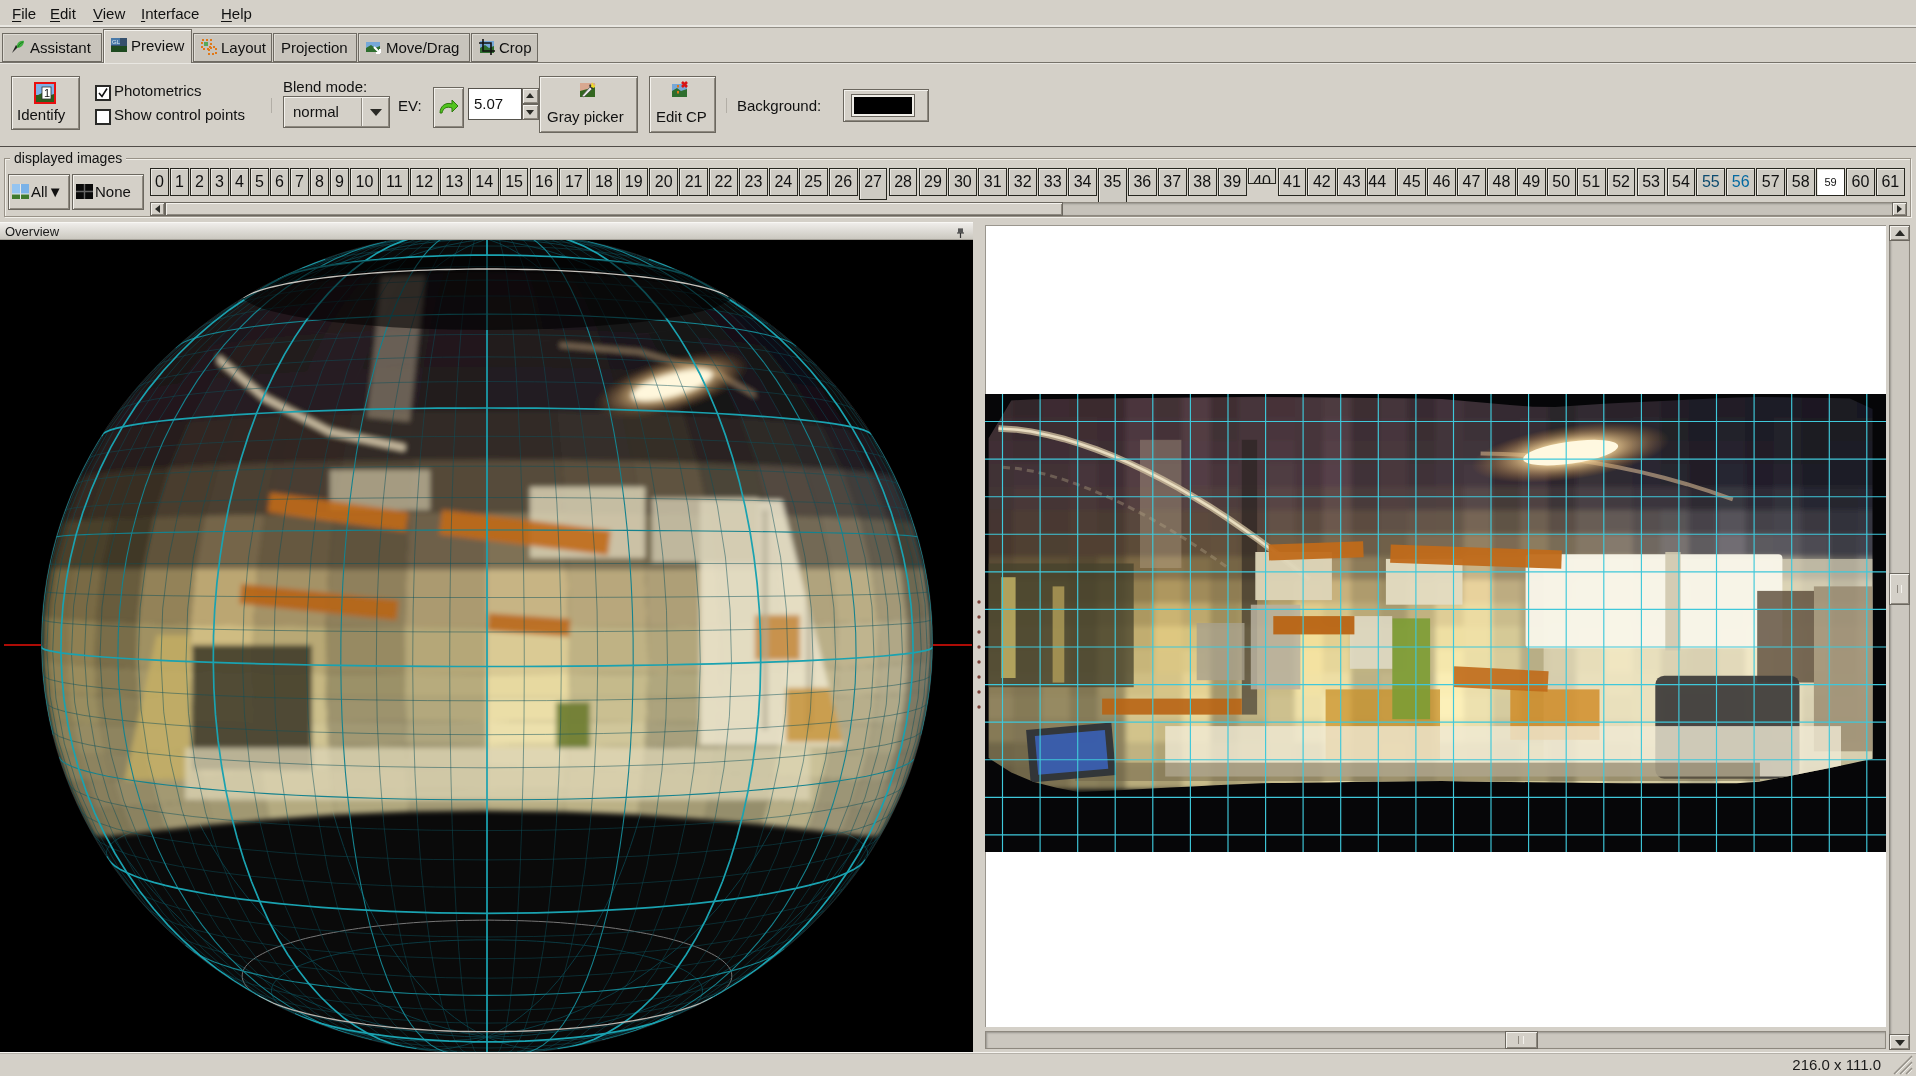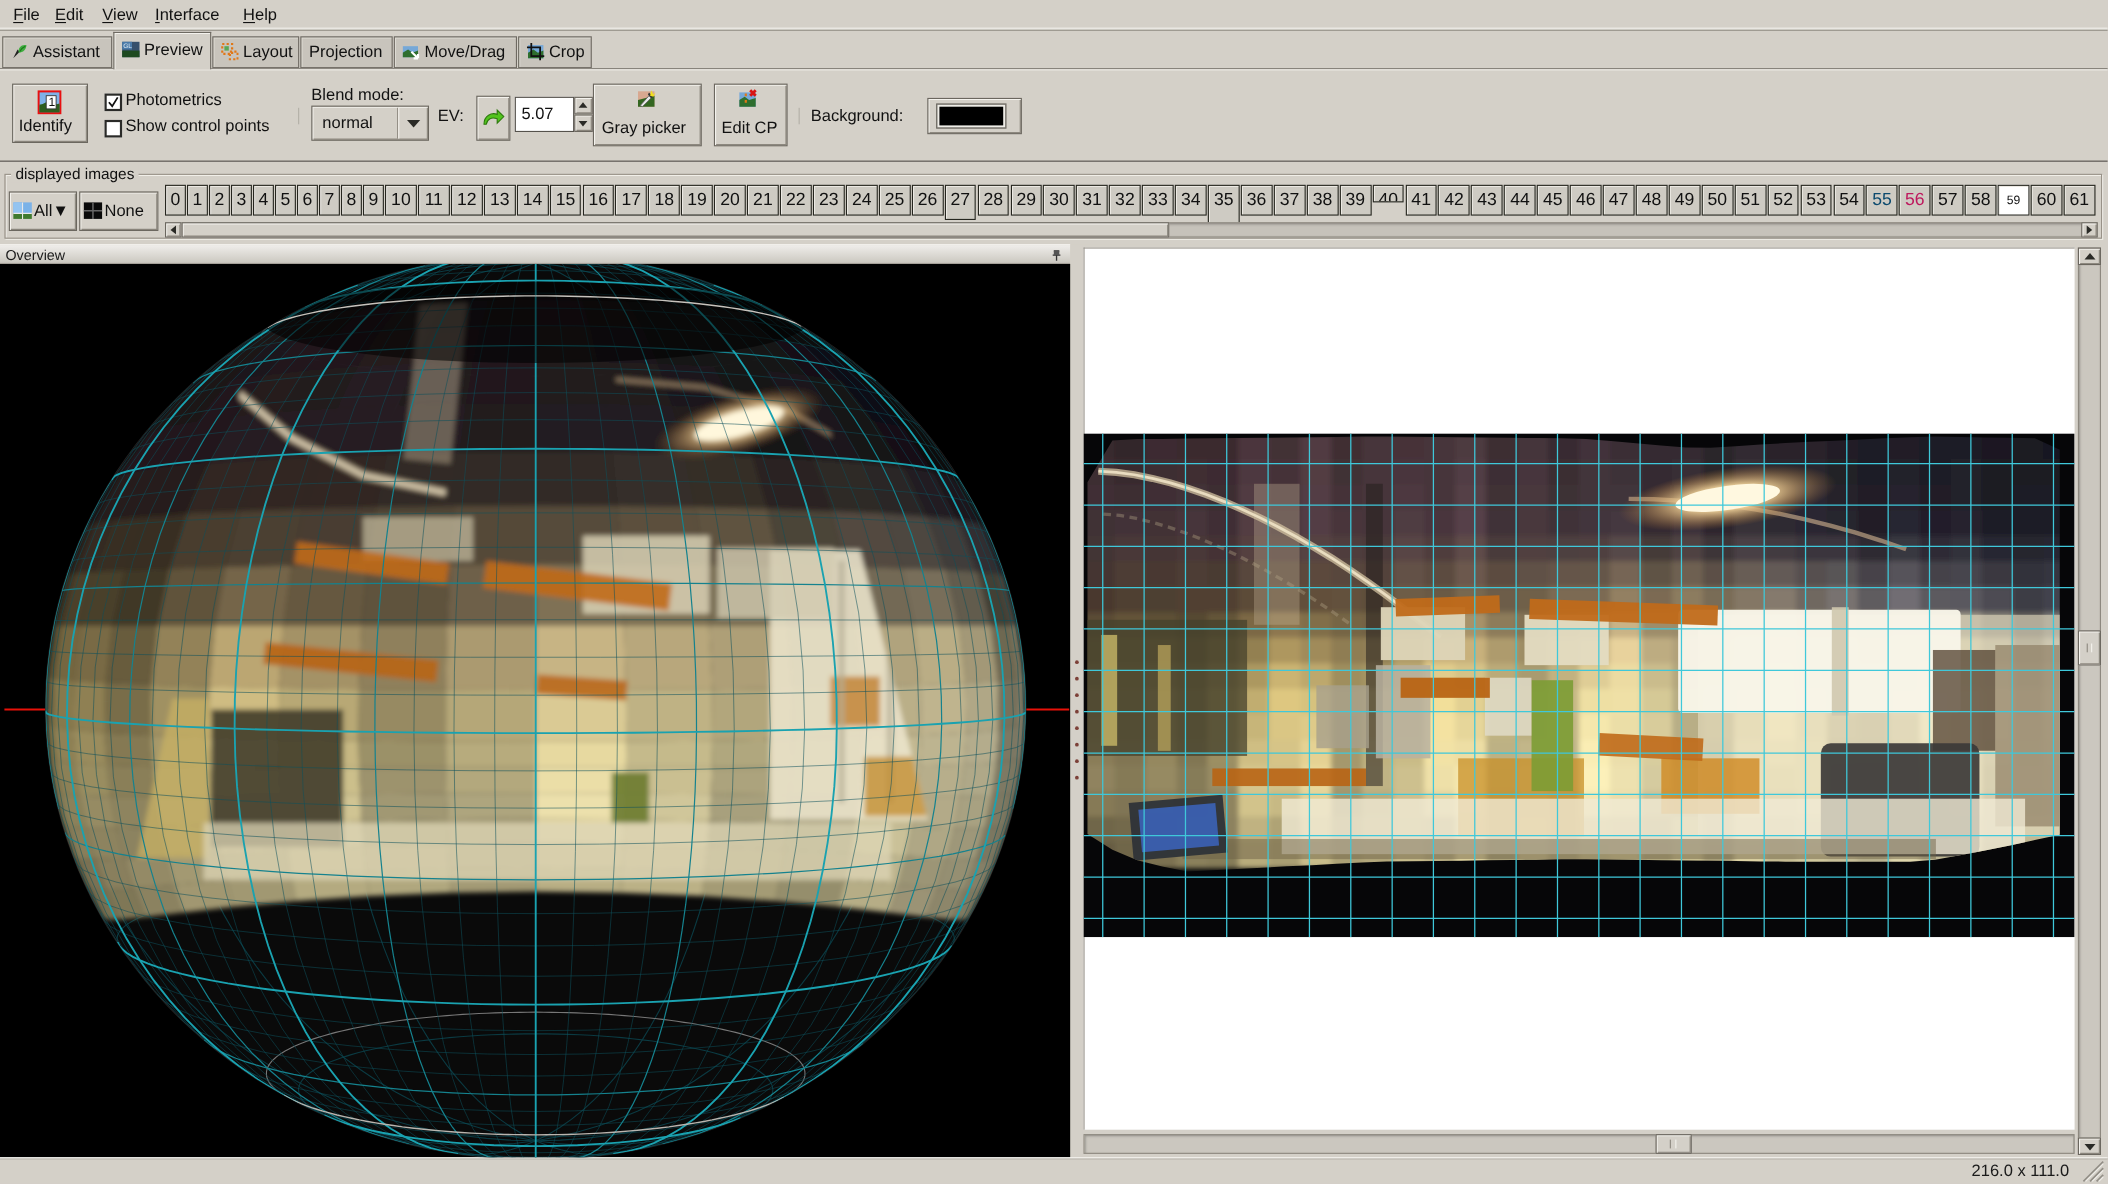--- a/index.html
+++ b/index.html
@@ -158,33 +158,33 @@
 <div class="ab" style="left:1068.1px;top:168px;width:28.9px;height:28px;background:#cecbc3;border:1px solid #26261f;box-shadow:inset 1px 1px 0 #ece9e3;font-size:16px;color:#111;text-align:center;line-height:26px;overflow:hidden">34</div>
 <div class="ab" style="left:1098.0px;top:168px;width:28.9px;height:40px;background:#cecbc3;border:1px solid #26261f;box-shadow:inset 1px 1px 0 #ece9e3;font-size:16px;color:#111;text-align:center;line-height:26px;overflow:hidden">35</div>
 <div class="ab" style="left:1127.9px;top:168px;width:28.9px;height:28px;background:#cecbc3;border:1px solid #26261f;box-shadow:inset 1px 1px 0 #ece9e3;font-size:16px;color:#111;text-align:center;line-height:26px;overflow:hidden">36</div>
 <div class="ab" style="left:1157.8px;top:168px;width:28.9px;height:28px;background:#cecbc3;border:1px solid #26261f;box-shadow:inset 1px 1px 0 #ece9e3;font-size:16px;color:#111;text-align:center;line-height:26px;overflow:hidden">37</div>
 <div class="ab" style="left:1187.8px;top:168px;width:28.9px;height:28px;background:#cecbc3;border:1px solid #26261f;box-shadow:inset 1px 1px 0 #ece9e3;font-size:16px;color:#111;text-align:center;line-height:26px;overflow:hidden">38</div>
 <div class="ab" style="left:1217.7px;top:168px;width:28.9px;height:28px;background:#cecbc3;border:1px solid #26261f;box-shadow:inset 1px 1px 0 #ece9e3;font-size:16px;color:#111;text-align:center;line-height:26px;overflow:hidden">39</div>
 <div class="ab" style="left:1247.6px;top:168px;width:28.9px;height:16px;background:#cecbc3;border:1px solid #26261f;box-shadow:inset 1px 1px 0 #ece9e3;font-size:16px;color:#111;text-align:center;line-height:26px;overflow:hidden">40</div>
 <div class="ab" style="left:1277.5px;top:168px;width:28.9px;height:28px;background:#cecbc3;border:1px solid #26261f;box-shadow:inset 1px 1px 0 #ece9e3;font-size:16px;color:#111;text-align:center;line-height:26px;overflow:hidden">41</div>
 <div class="ab" style="left:1307.4px;top:168px;width:28.9px;height:28px;background:#cecbc3;border:1px solid #26261f;box-shadow:inset 1px 1px 0 #ece9e3;font-size:16px;color:#111;text-align:center;line-height:26px;overflow:hidden">42</div>
 <div class="ab" style="left:1337.4px;top:168px;width:28.9px;height:28px;background:#cecbc3;border:1px solid #26261f;box-shadow:inset 1px 1px 0 #ece9e3;font-size:16px;color:#111;text-align:center;line-height:26px;overflow:hidden">43</div>
-<div class="ab" style="left:1367.3px;top:168px;width:28.9px;height:28px;background:#cecbc3;border:1px solid #26261f;box-shadow:inset 1px 1px 0 #ece9e3;font-size:16px;color:#111;text-align:center;line-height:26px;overflow:hidden">44</div>
+<div class="ab" style="left:1367.3px;top:168px;width:28.9px;height:28px;background:#cecbc3;border:1px solid #26261f;box-shadow:inset 1px 1px 0 #ece9e3;font-size:16px;color:#111;text-align:left;line-height:26px;overflow:hidden">44</div>
 <div class="ab" style="left:1397.2px;top:168px;width:28.9px;height:28px;background:#cecbc3;border:1px solid #26261f;box-shadow:inset 1px 1px 0 #ece9e3;font-size:16px;color:#111;text-align:center;line-height:26px;overflow:hidden">45</div>
 <div class="ab" style="left:1427.1px;top:168px;width:28.9px;height:28px;background:#cecbc3;border:1px solid #26261f;box-shadow:inset 1px 1px 0 #ece9e3;font-size:16px;color:#111;text-align:center;line-height:26px;overflow:hidden">46</div>
 <div class="ab" style="left:1457.0px;top:168px;width:28.9px;height:28px;background:#cecbc3;border:1px solid #26261f;box-shadow:inset 1px 1px 0 #ece9e3;font-size:16px;color:#111;text-align:center;line-height:26px;overflow:hidden">47</div>
 <div class="ab" style="left:1487.0px;top:168px;width:28.9px;height:28px;background:#cecbc3;border:1px solid #26261f;box-shadow:inset 1px 1px 0 #ece9e3;font-size:16px;color:#111;text-align:center;line-height:26px;overflow:hidden">48</div>
 <div class="ab" style="left:1516.9px;top:168px;width:28.9px;height:28px;background:#cecbc3;border:1px solid #26261f;box-shadow:inset 1px 1px 0 #ece9e3;font-size:16px;color:#111;text-align:center;line-height:26px;overflow:hidden">49</div>
 <div class="ab" style="left:1546.8px;top:168px;width:28.9px;height:28px;background:#cecbc3;border:1px solid #26261f;box-shadow:inset 1px 1px 0 #ece9e3;font-size:16px;color:#111;text-align:center;line-height:26px;overflow:hidden">50</div>
 <div class="ab" style="left:1576.7px;top:168px;width:28.9px;height:28px;background:#cecbc3;border:1px solid #26261f;box-shadow:inset 1px 1px 0 #ece9e3;font-size:16px;color:#111;text-align:center;line-height:26px;overflow:hidden">51</div>
 <div class="ab" style="left:1606.6px;top:168px;width:28.9px;height:28px;background:#cecbc3;border:1px solid #26261f;box-shadow:inset 1px 1px 0 #ece9e3;font-size:16px;color:#111;text-align:center;line-height:26px;overflow:hidden">52</div>
 <div class="ab" style="left:1636.6px;top:168px;width:28.9px;height:28px;background:#cecbc3;border:1px solid #26261f;box-shadow:inset 1px 1px 0 #ece9e3;font-size:16px;color:#111;text-align:center;line-height:26px;overflow:hidden">53</div>
 <div class="ab" style="left:1666.5px;top:168px;width:28.9px;height:28px;background:#cecbc3;border:1px solid #26261f;box-shadow:inset 1px 1px 0 #ece9e3;font-size:16px;color:#111;text-align:center;line-height:26px;overflow:hidden">54</div>
 <div class="ab" style="left:1696.4px;top:168px;width:28.9px;height:28px;background:#cecbc3;border:1px solid #26261f;box-shadow:inset 1px 1px 0 #ece9e3;font-size:16px;color:#0c4a6e;text-align:center;line-height:26px;overflow:hidden">55</div>
-<div class="ab" style="left:1726.3px;top:168px;width:28.9px;height:28px;background:#cecbc3;border:1px solid #26261f;box-shadow:inset 1px 1px 0 #ece9e3;font-size:16px;color:#be185d;text-align:center;line-height:26px;overflow:hidden">56</div>
+<div class="ab" style="left:1726.3px;top:168px;width:28.9px;height:28px;background:#cecbc3;border:1px solid #26261f;box-shadow:inset 1px 1px 0 #ece9e3;font-size:16px;color:#0369a1;text-align:center;line-height:26px;overflow:hidden">56</div>
 <div class="ab" style="left:1756.2px;top:168px;width:28.9px;height:28px;background:#cecbc3;border:1px solid #26261f;box-shadow:inset 1px 1px 0 #ece9e3;font-size:16px;color:#111;text-align:center;line-height:26px;overflow:hidden">57</div>
 <div class="ab" style="left:1786.2px;top:168px;width:28.9px;height:28px;background:#cecbc3;border:1px solid #26261f;box-shadow:inset 1px 1px 0 #ece9e3;font-size:16px;color:#111;text-align:center;line-height:26px;overflow:hidden">58</div>
 <div class="ab" style="left:1816.1px;top:168px;width:28.9px;height:28px;background:#ffffff;border:1px solid #26261f;box-shadow:inset 1px 1px 0 #ece9e3;font-size:11px;color:#111;text-align:center;line-height:26px;overflow:hidden">59</div>
 <div class="ab" style="left:1846.0px;top:168px;width:28.9px;height:28px;background:#cecbc3;border:1px solid #26261f;box-shadow:inset 1px 1px 0 #ece9e3;font-size:16px;color:#111;text-align:center;line-height:26px;overflow:hidden">60</div>
 <div class="ab" style="left:1875.9px;top:168px;width:28.9px;height:28px;background:#cecbc3;border:1px solid #26261f;box-shadow:inset 1px 1px 0 #ece9e3;font-size:16px;color:#111;text-align:center;line-height:26px;overflow:hidden">61</div>
 <div class="ab inset" style="left:150px;top:202px;width:1757px;height:14px"></div>
 <div class="ab bev" style="left:150px;top:202px;width:15px;height:14px"></div>
 <div class="ab" style="left:155px;top:205px;width:0;height:0;border-top:4px solid transparent;border-bottom:4px solid transparent;border-right:5px solid #2a2a26"></div>
 <div class="ab bev" style="left:165px;top:202px;width:898px;height:14px"></div>
 <div class="ab bev" style="left:1892px;top:202px;width:15px;height:14px"></div>

